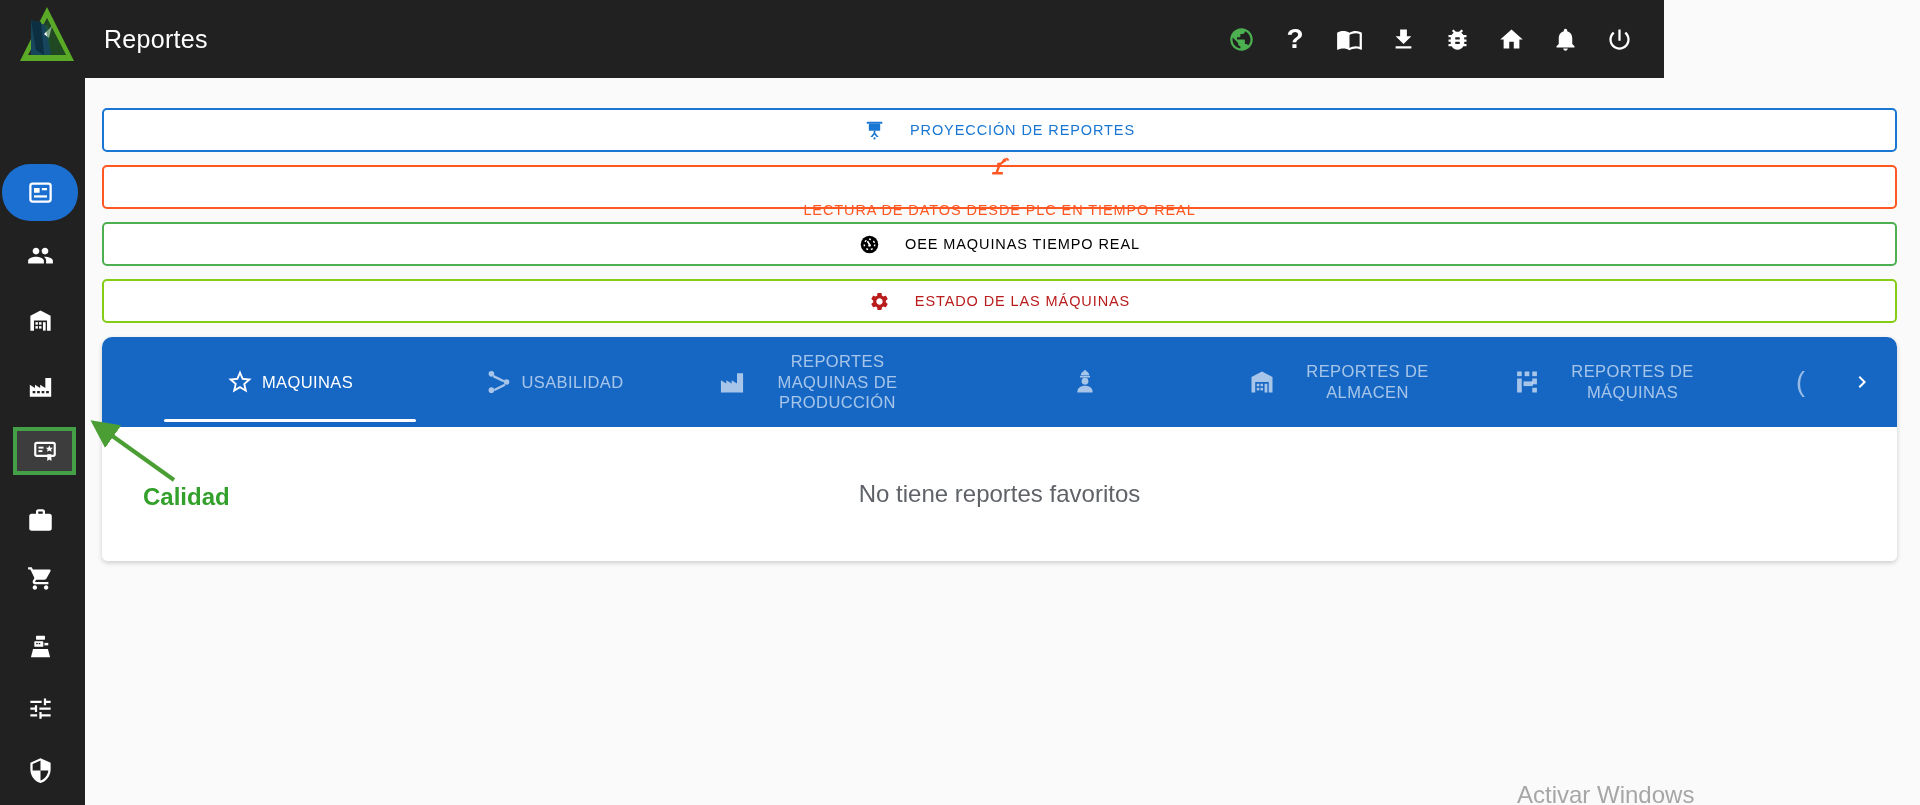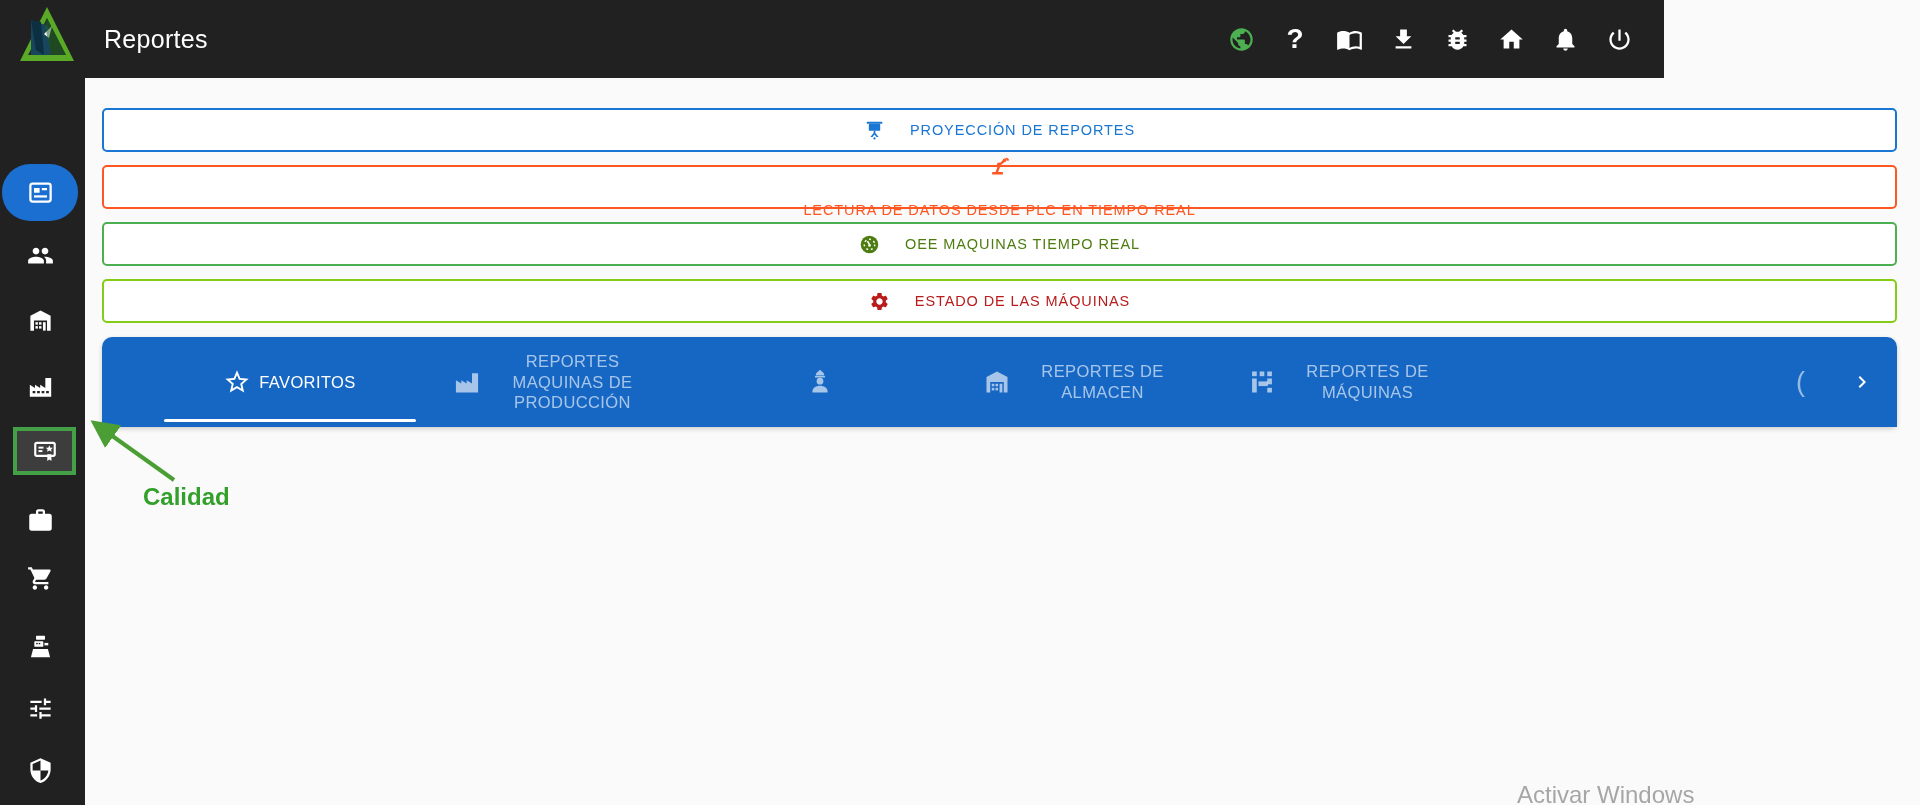--- a/index.html
+++ b/index.html
@@ -36,21 +36,21 @@
   
   .main { position:absolute; left:85px; top:78px; width:1835px; height:727px;
           background:#fafafa; padding:30px 23px 0 17px; }
 
   .banner { width:100%; height:44px; margin-bottom:13px; background:#fff;
             border-radius:5px; display:flex; align-items:center; justify-content:center;
             gap:25px; cursor:pointer; font-size:14.5px; letter-spacing:.9px; font-weight:500; }
   .banner svg { width:21px; height:21px; fill:currentColor; flex:0 0 auto; }
   .banner.b-blue   { border:2px solid #1976d2; color:#1976d2; }
   .banner.b-orange { border:2px solid #ff5722; color:#ff5722;flex-direction:column; }
-  .banner.b-green  { border:2px solid #4caf50; color:#4d7c0f; }
+  .banner.b-green  { border:2px solid #4caf50; color:#000000; }
   .banner.b-purple { border:2px solid #84cc16; color:#b91c1c; }
 
   
   .panel { margin-top:14px; border-radius:10px 10px 6px 6px;
            box-shadow:0 2px 5px rgba(0,0,0,.18); }
   .tabbar { position:relative; height:90px; background:#1667c4;
             border-radius:10px 10px 0 0; display:flex; align-items:stretch;
             padding-left:55px; overflow:hidden; }
   .tab { width:265px; display:flex; align-items:center; justify-content:center;
          gap:8px; color:rgba(255,255,255,.62); cursor:pointer; }
@@ -253,23 +253,32 @@
     <span>ESTADO DE LAS MÁQUINAS</span>
   </div>
 
   <section class="panel">
     <div class="tabbar">
 
       <div class="tab active">
         <svg viewBox="0 0 24 24">
             <path d="M22 9.24l-7.19-.62L12 2 9.19 8.63 2 9.24l5.46 4.73L5.82 21 12 17.27 18.18 21l-1.63-7.03L22 9.24zM12 15.4l-3.76 2.27 1-4.28-3.32-2.88 4.38-.38L12 6.1l1.71 4.04 4.38.38-3.32 2.88 1 4.28L12 15.4z"></path>
           </svg>
-        <span class="label">FAVORITOS</span>
-      </div>
-
+        <span class="label">MAQUINAS</span>
+      </div>
+
+      <div class="tab">
+        <svg viewBox="0 0 24 24">
+          <circle cx="5.5" cy="5" r="2.4"></circle>
+            <circle cx="5.5" cy="19" r="2.4"></circle>
+            <circle cx="18.5" cy="12" r="2.4"></circle>
+          <path d="M7.6 6.1l9 4.4-.9 1.8-9-4.4zM7.6 17.9l9-4.4.9 1.8-9 4.4z"></path>
+        </svg>
+        <span class="label">USABILIDAD</span>
+      </div>
 
       <div class="tab">
         <svg viewBox="0 0 24 24">
           <path d="M2.5 21V10.5l4.6 2.8v-2.8l4.6 2.8v-2.8l4.6 2.8V4.5h5.2V21H2.5z"></path>
         </svg>
         <span class="label">REPORTES MAQUINAS DE PRODUCCIÓN</span>
       </div>
 
       <div class="tab">
         <svg viewBox="0 0 24 24">
@@ -308,20 +317,23 @@
       <span class="overflow-hint">(</span>
       <div class="scroll-next">
         <svg viewBox="0 0 24 24">
             <path d="M8.59 16.59 13.17 12 8.59 7.41 10 6l6 6-6 6z"></path>
           </svg>
       </div>
 
       <div class="tab-underline"></div>
     </div>
 
+    <div class="panel-body">
+      <span class="empty-msg">No tiene reportes favoritos</span>
+    </div>
   </section>
 </main>
 
 <div class="annotation-layer">
   <svg width="1920" height="805" viewBox="0 0 1920 805">
     <defs>
       <marker id="arrowhead" markerWidth="7" markerHeight="7" refX="5" refY="3.5" orient="auto">
         <path d="M0 0 L7 3.5 L0 7 Z" fill="#4a9e34"></path>
       </marker>
     </defs>

